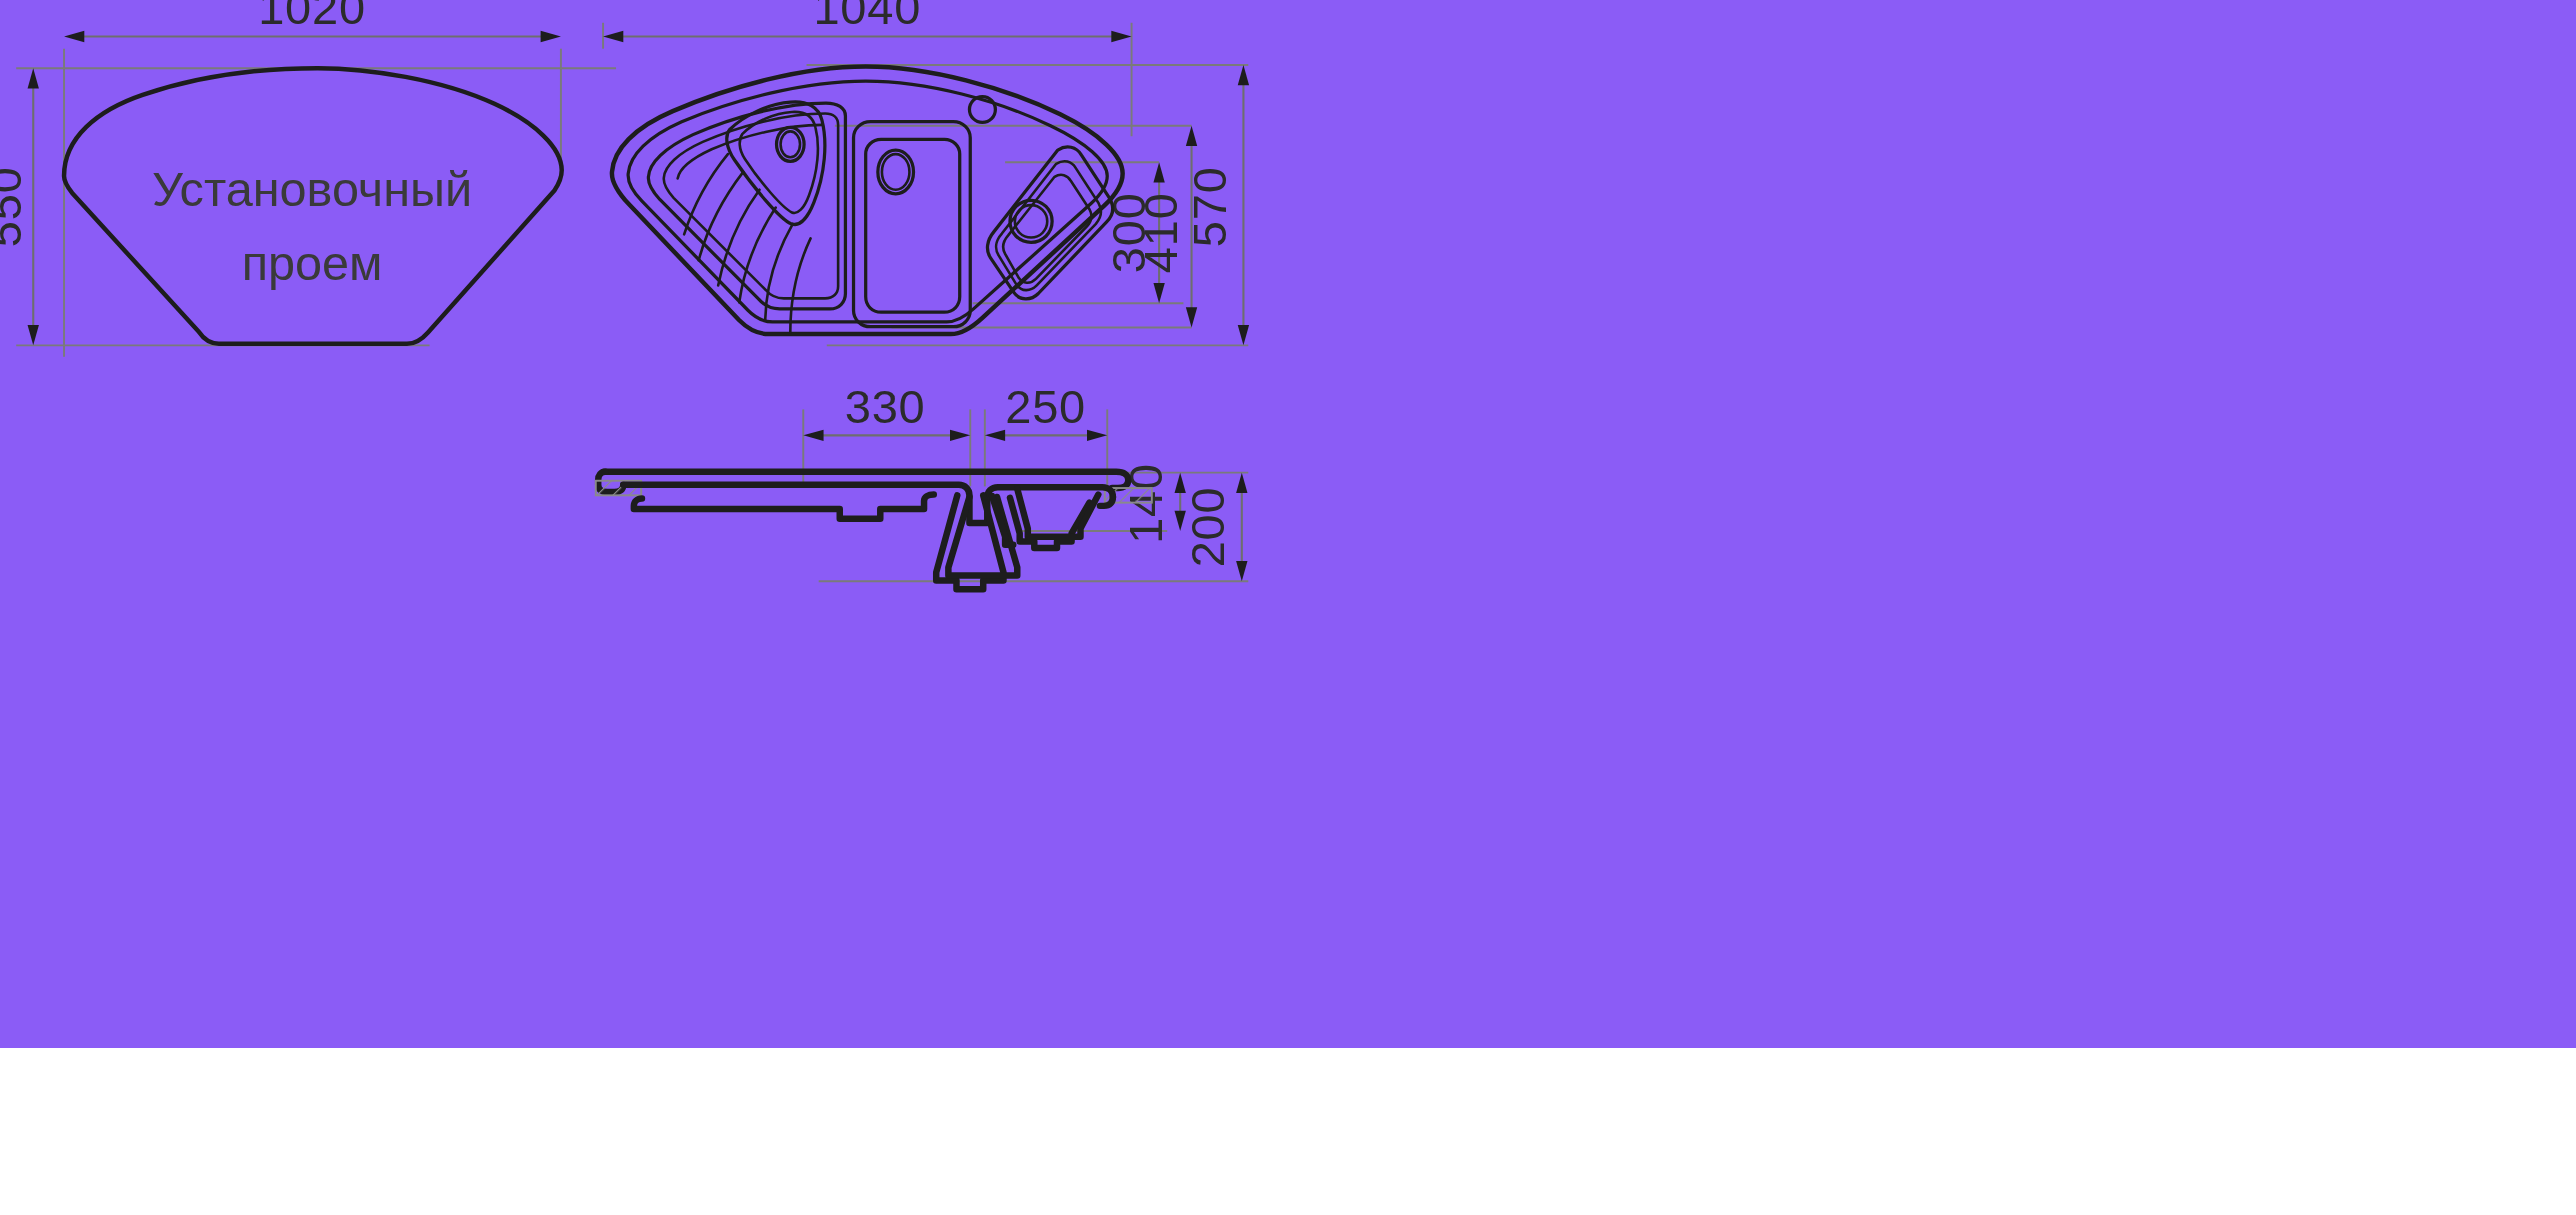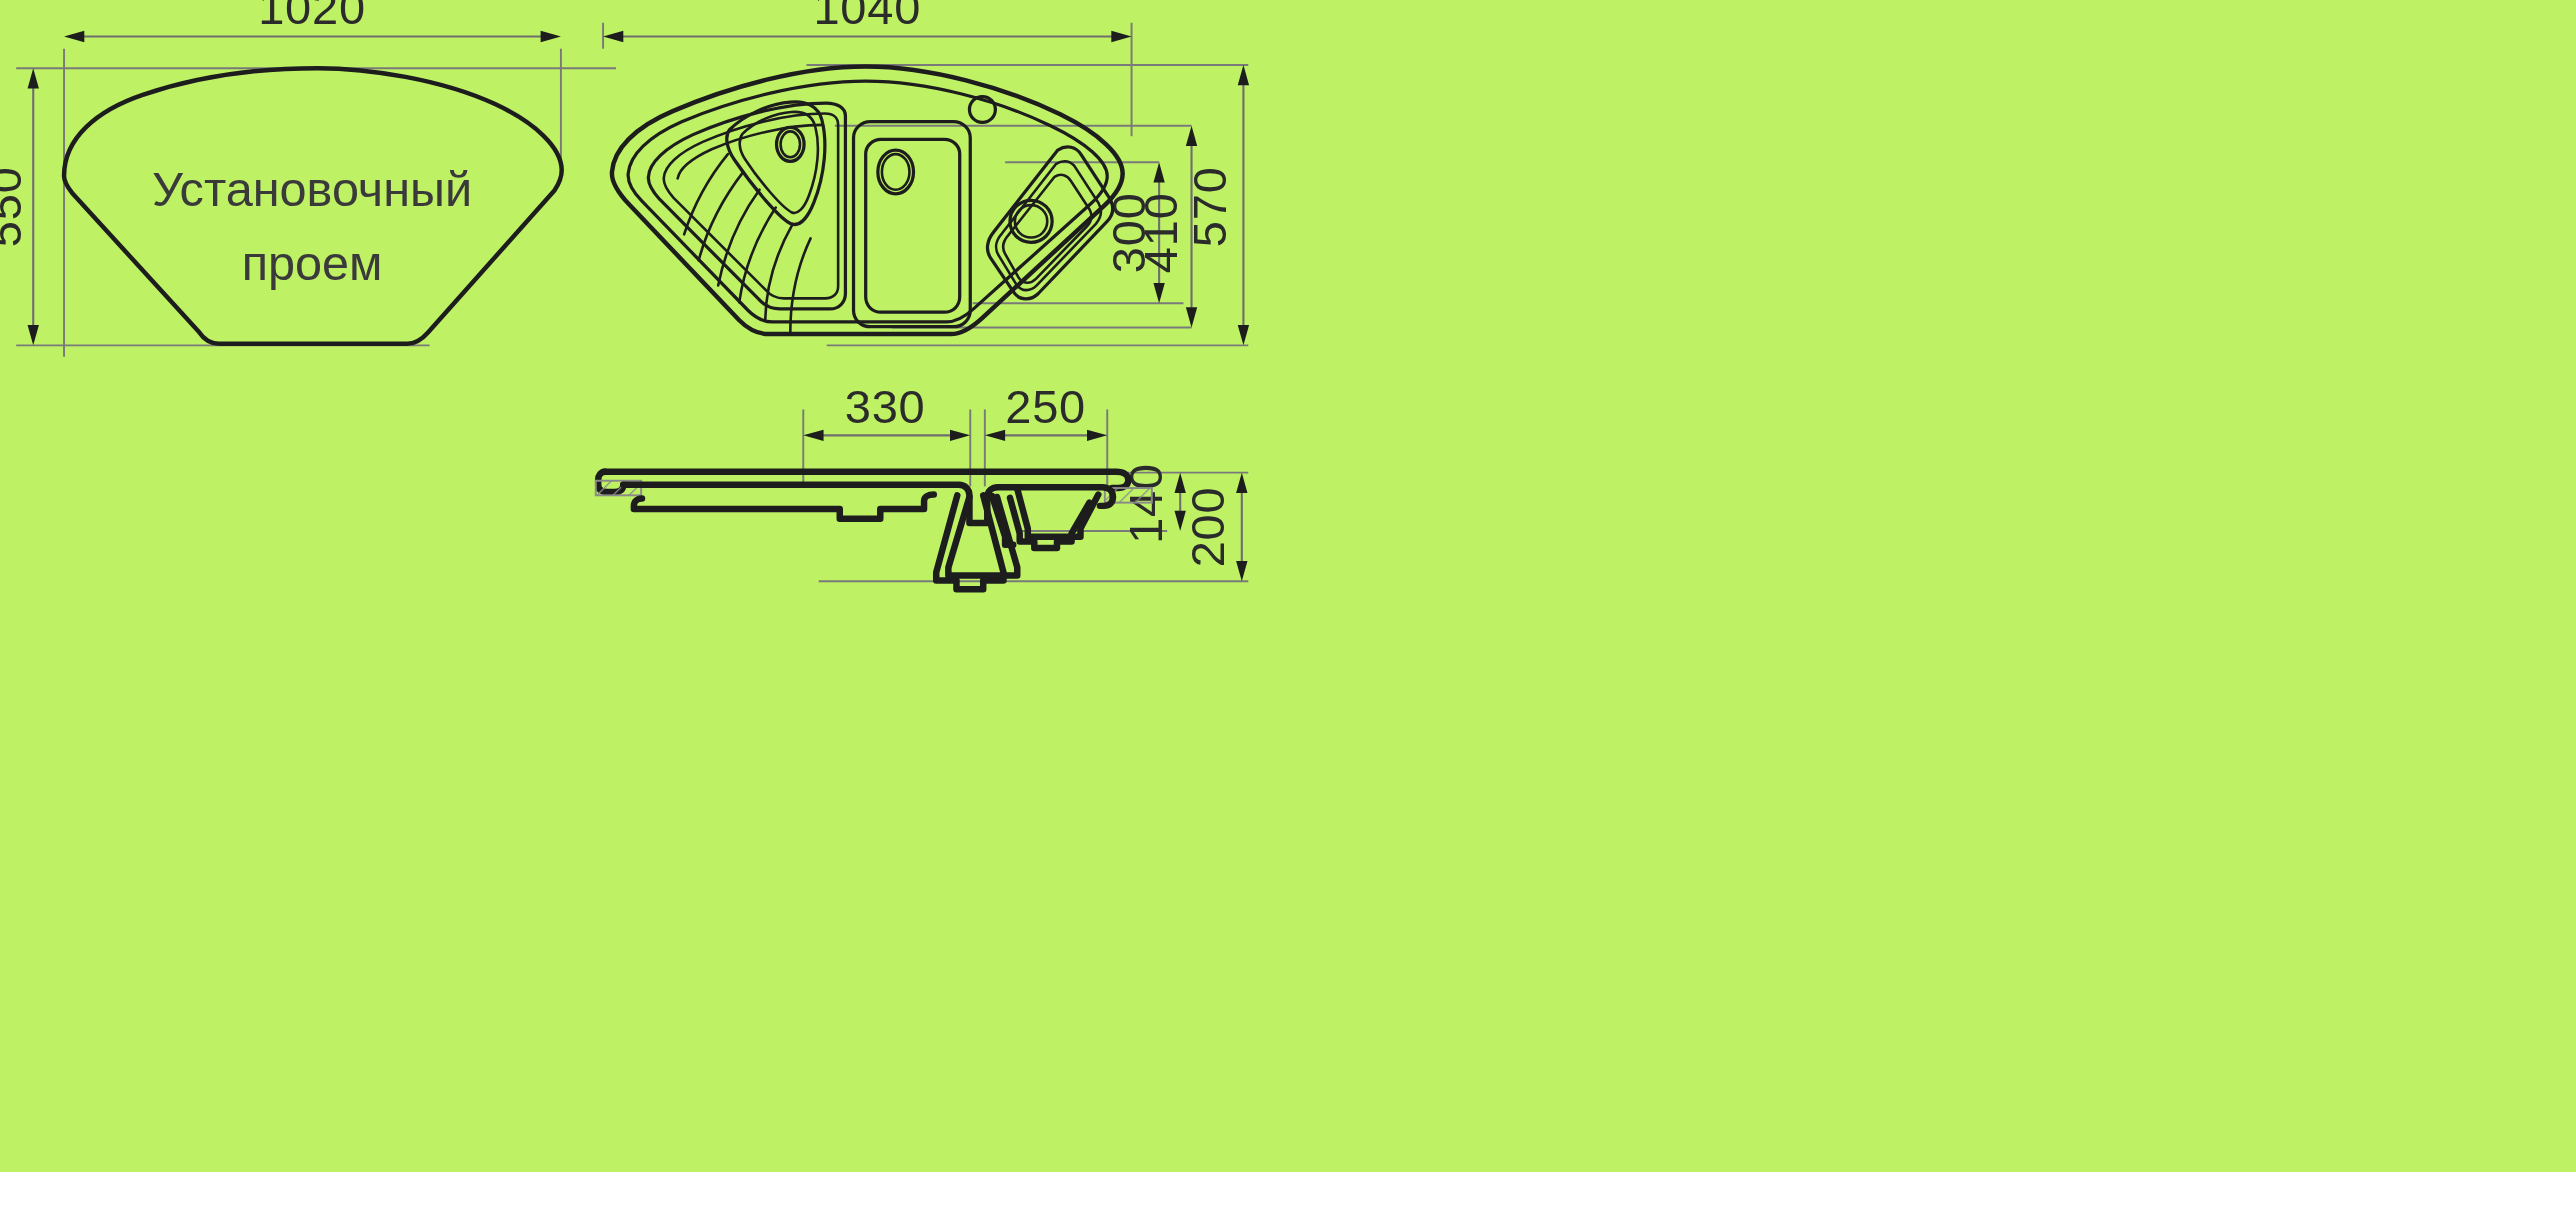--- a/index.html
+++ b/index.html
@@ -6,22 +6,22 @@
     margin: 0;
     padding: 0;
     background: #ffffff;
   }
   body {
     font-family: "Liberation Sans", sans-serif;
   }
   #sheet {
     position: relative;
     width: 2576px;
-    height: 1172px;
-    background: #bef264;
+    height: 1048px;
+    background: #8b5cf6;
     overflow: hidden;
   }
   svg.drawing {
     position: absolute;
     left: 0;
     top: 0;
     width: 2576px;
     height: 1216px;
   }
   .dimtext {

